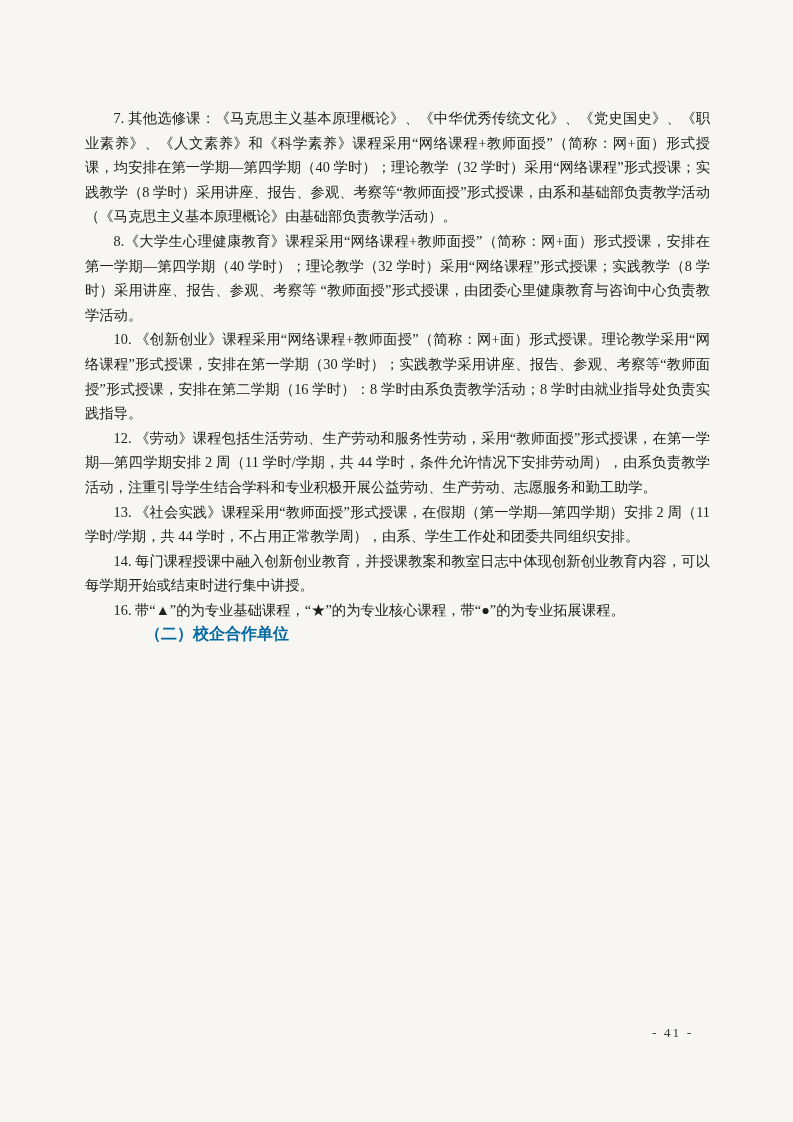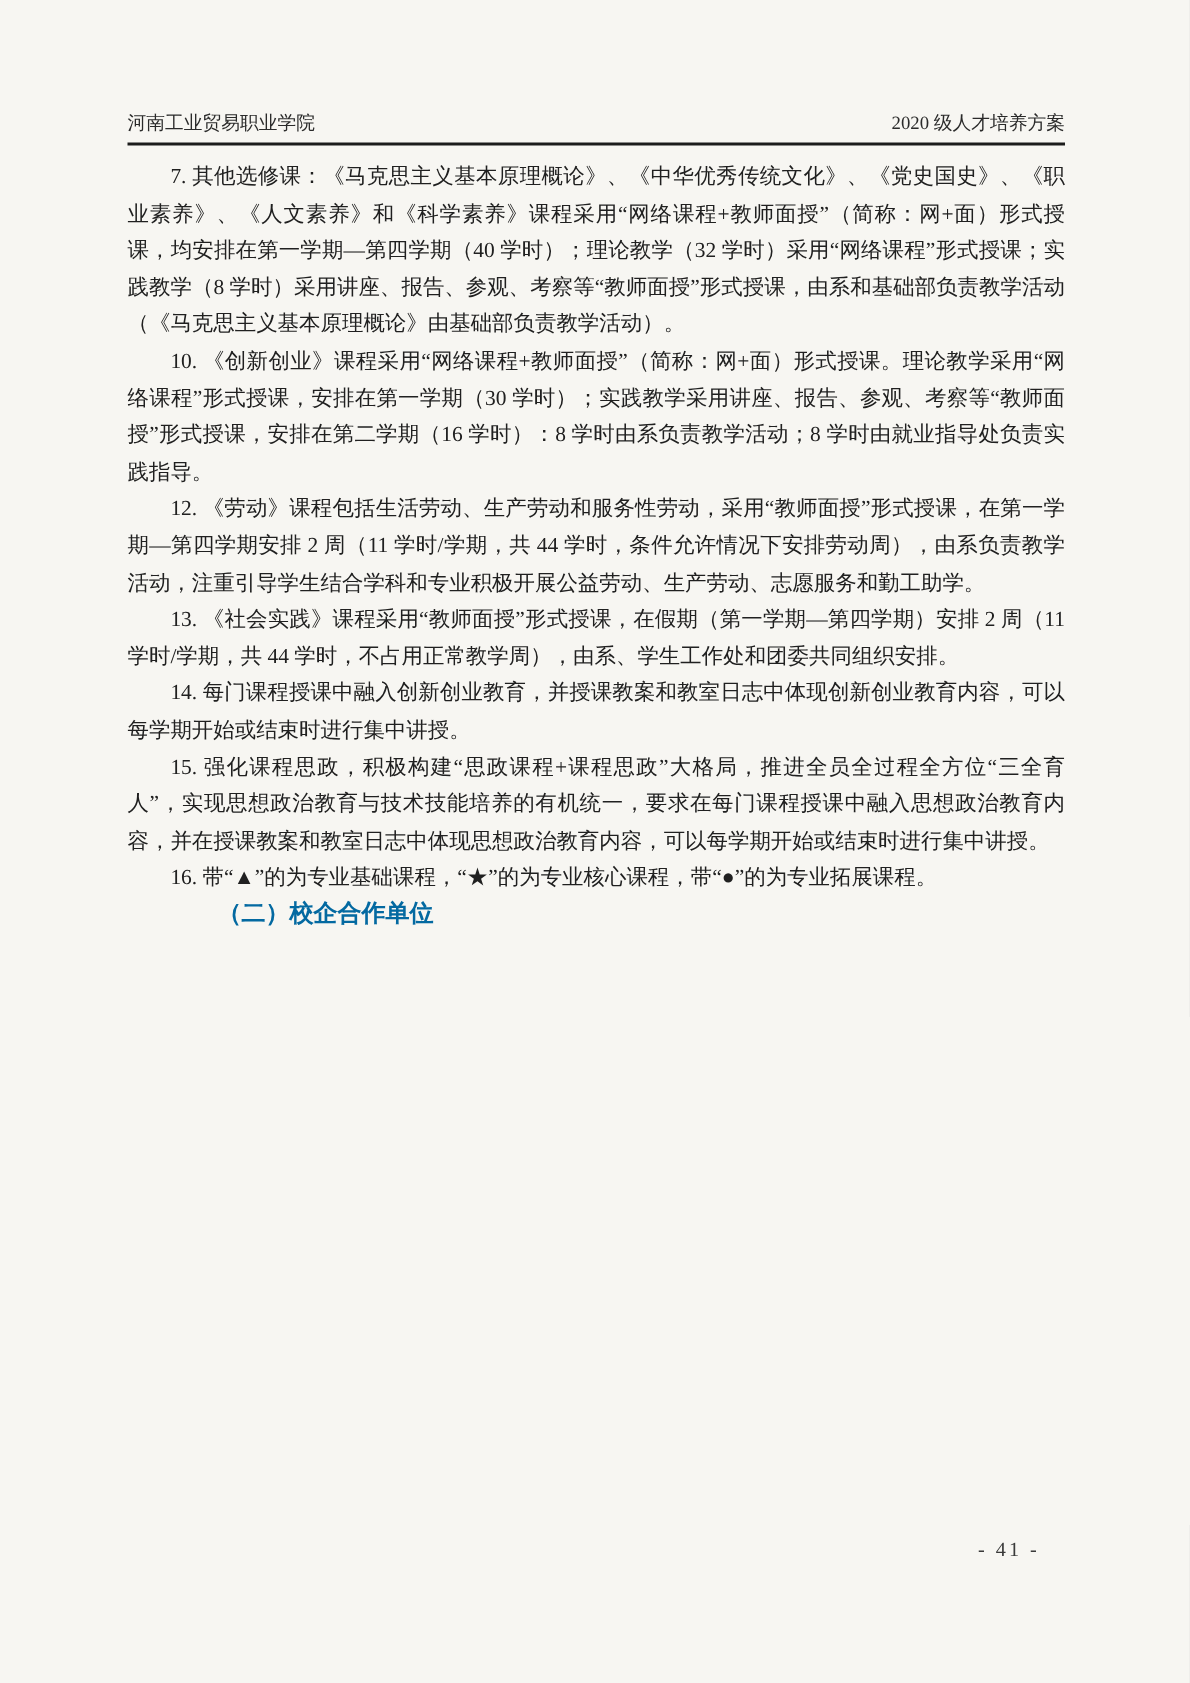--- a/index.html
+++ b/index.html
@@ -61,31 +61,27 @@
     color: #3a3a3a;
     letter-spacing: 2px;
     text-align: right;
   }
 </style>
 </head>
 <body>
 
 <div class="page">
 
-  <div class="header">
-    <span>河南工业贸易职业学院</span>
-    <span>2020 级人才培养方案</span>
-  </div>
 
   <div class="content">
     <p>7. 其他选修课：《马克思主义基本原理概论》、《中华优秀传统文化》、《党史国史》、《职业素养》、《人文素养》和《科学素养》课程采用“网络课程+教师面授”（简称：网+面）形式授课，均安排在第一学期—第四学期（40 学时）；理论教学（32 学时）采用“网络课程”形式授课；实践教学（8 学时）采用讲座、报告、参观、考察等“教师面授”形式授课，由系和基础部负责教学活动（《马克思主义基本原理概论》由基础部负责教学活动）。</p>
+    <p>8.《大学生心理健康教育》课程采用“网络课程+教师面授”（简称：网+面）形式授课，安排在第一学期—第四学期（40 学时）；理论教学（32 学时）采用“网络课程”形式授课；实践教学（8 学时）采用讲座、报告、参观、考察等 “教师面授”形式授课，由团委心里健康教育与咨询中心负责教学活动。</p>
     <p>10. 《创新创业》课程采用“网络课程+教师面授”（简称：网+面）形式授课。理论教学采用“网络课程”形式授课，安排在第一学期（30 学时）；实践教学采用讲座、报告、参观、考察等“教师面授”形式授课，安排在第二学期（16 学时）：8 学时由系负责教学活动；8 学时由就业指导处负责实践指导。</p>
     <p>12. 《劳动》课程包括生活劳动、生产劳动和服务性劳动，采用“教师面授”形式授课，在第一学期—第四学期安排 2 周（11 学时/学期，共 44 学时，条件允许情况下安排劳动周），由系负责教学活动，注重引导学生结合学科和专业积极开展公益劳动、生产劳动、志愿服务和勤工助学。</p>
     <p>13. 《社会实践》课程采用“教师面授”形式授课，在假期（第一学期—第四学期）安排 2 周（11 学时/学期，共 44 学时，不占用正常教学周），由系、学生工作处和团委共同组织安排。</p>
     <p>14. 每门课程授课中融入创新创业教育，并授课教案和教室日志中体现创新创业教育内容，可以每学期开始或结束时进行集中讲授。</p>
-    <p>15. 强化课程思政，积极构建“思政课程+课程思政”大格局，推进全员全过程全方位“三全育人”，实现思想政治教育与技术技能培养的有机统一，要求在每门课程授课中融入思想政治教育内容，并在授课教案和教室日志中体现思想政治教育内容，可以每学期开始或结束时进行集中讲授。</p>
     <p>16. 带“▲”的为专业基础课程，“★”的为专业核心课程，带“●”的为专业拓展课程。</p>
     <p class="section-heading">（二）校企合作单位</p>
   </div>
 
   <div class="page-number">- 41 -</div>
 
 </div>
 
 </body></html>

